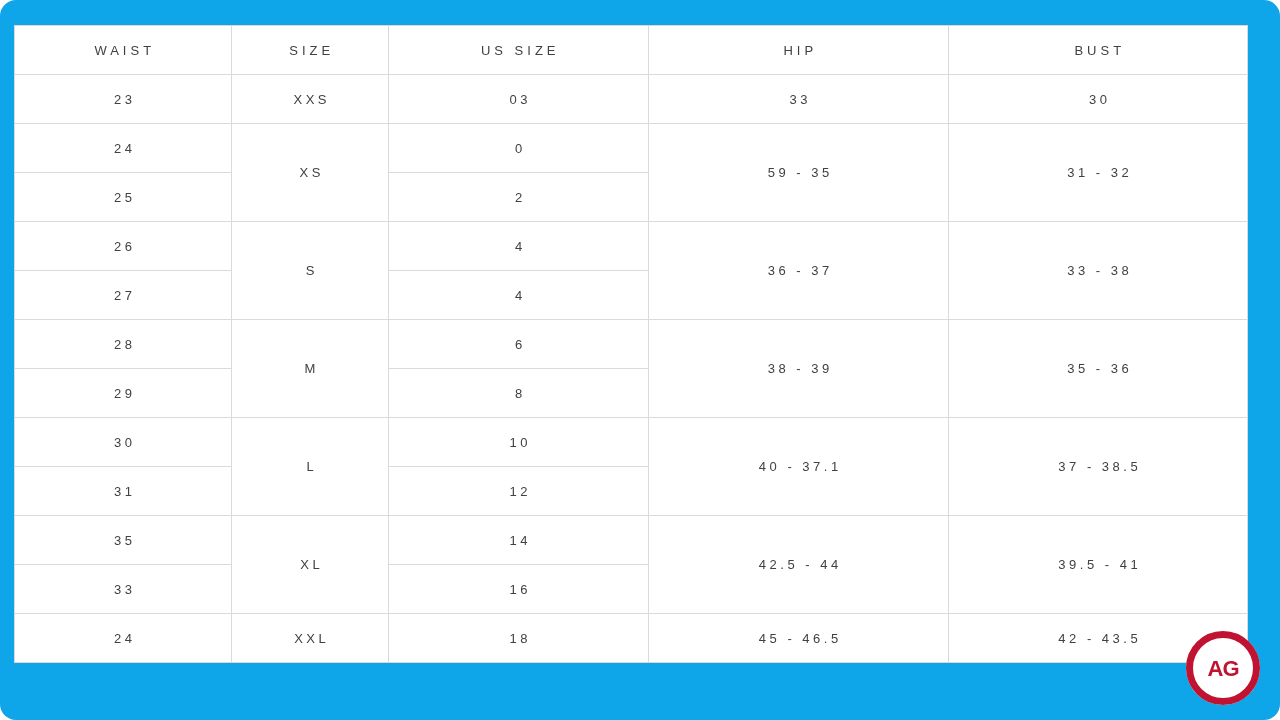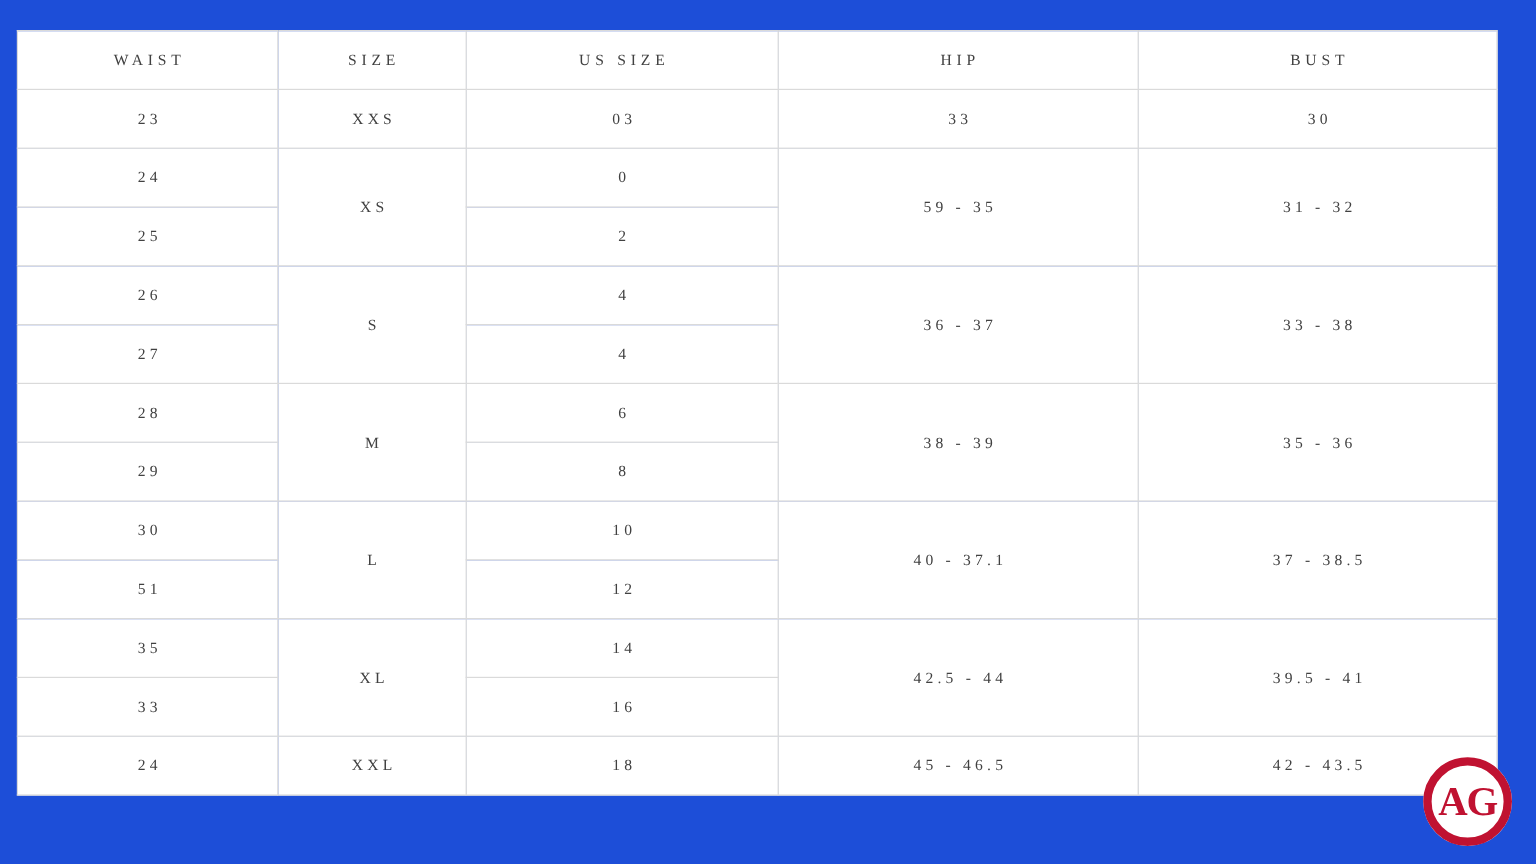--- a/index.html
+++ b/index.html
@@ -1,23 +1,24 @@
 <!DOCTYPE html>
 <html><head>
 <meta charset="utf-8">
 <style>
   * { margin: 0; padding: 0; box-sizing: border-box; }
   html, body { background: #ffffff; }
   .stage {
     position: relative;
     width: 1280px;
     height: 720px;
-    background: #1d4ed8;
+    background: #0ea5e9;
     overflow: hidden;
-    font-family: Liberation Serif, serif;
+    font-family: Liberation Sans, sans-serif;
+    border-radius: 16px;
   }
   table.size-chart {
     position: absolute;
     left: 14px;
     top: 25px;
     width: 1233px;
     border-collapse: collapse;
     table-layout: fixed;
   }
   table.size-chart th,
@@ -51,21 +52,21 @@
     justify-content: center;
     background: #ffffff;
   }
   .logo-ring {
     position: absolute;
     inset: 0;
     border-radius: 50%;
   }
   .logo-text {
     font-weight: 700;
-    font-size: 34px;
+    font-size: 22px;
     letter-spacing: -1px;
     line-height: 1;
     transform: translateY(1px);
   }
 </style>
 </head>
 <body>
 
 <div class="stage">
 
@@ -128,21 +129,21 @@
           <td>8</td>
         </tr>
         <tr>
           <td>30</td>
           <td rowspan="2">L</td>
           <td>10</td>
           <td rowspan="2">40 - 37.1</td>
           <td rowspan="2">37 - 38.5</td>
         </tr>
         <tr class="sub">
-          <td>51</td>
+          <td>31</td>
           <td>12</td>
         </tr>
         <tr>
           <td>35</td>
           <td rowspan="2">XL</td>
           <td>14</td>
           <td rowspan="2">42.5 - 44</td>
           <td rowspan="2">39.5 - 41</td>
         </tr>
         <tr class="sub">

